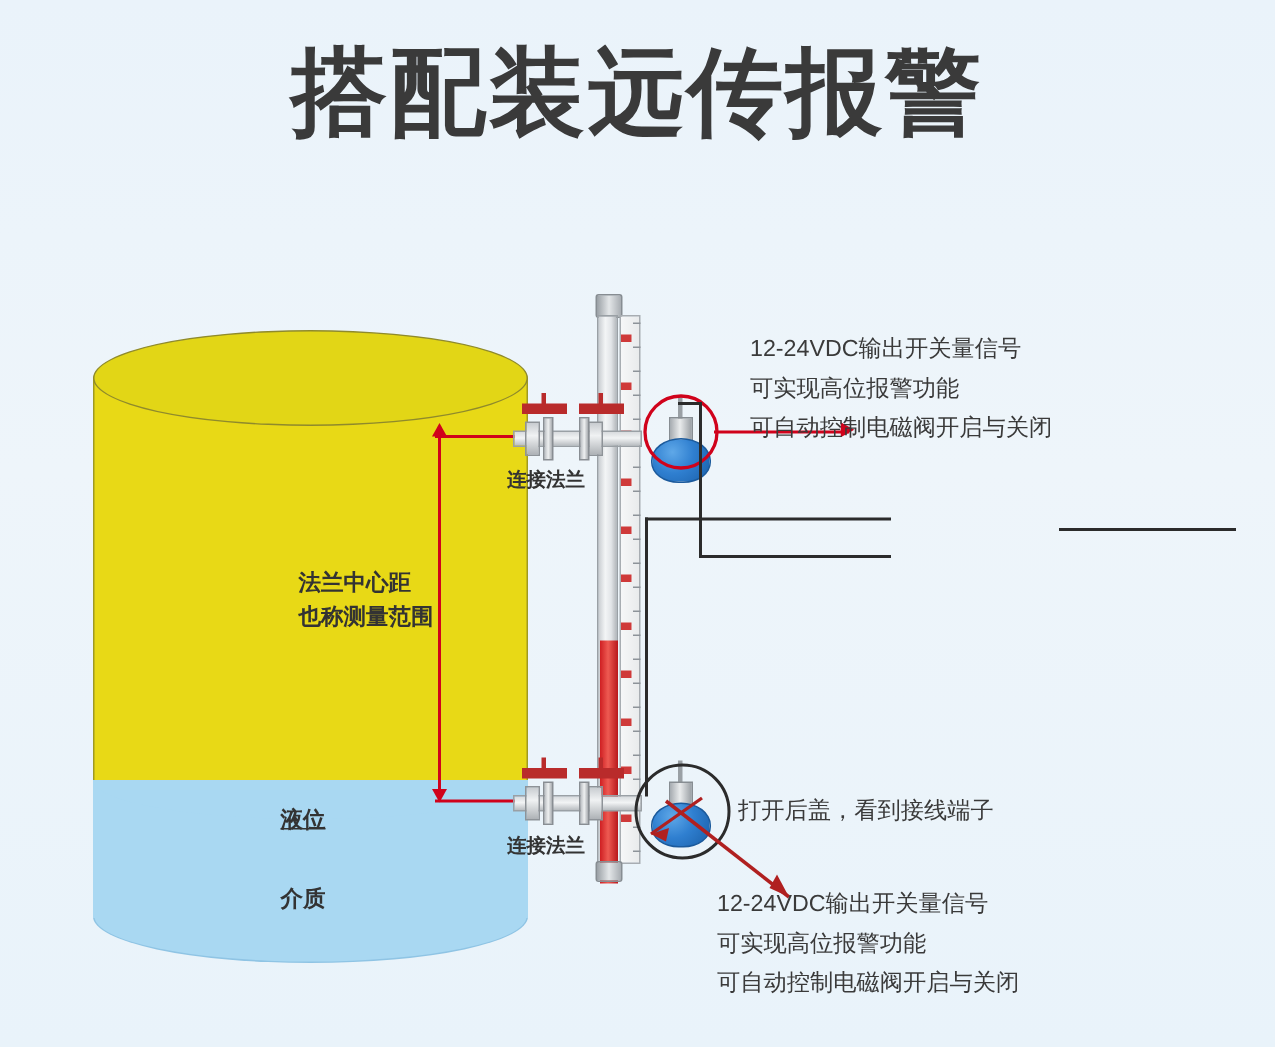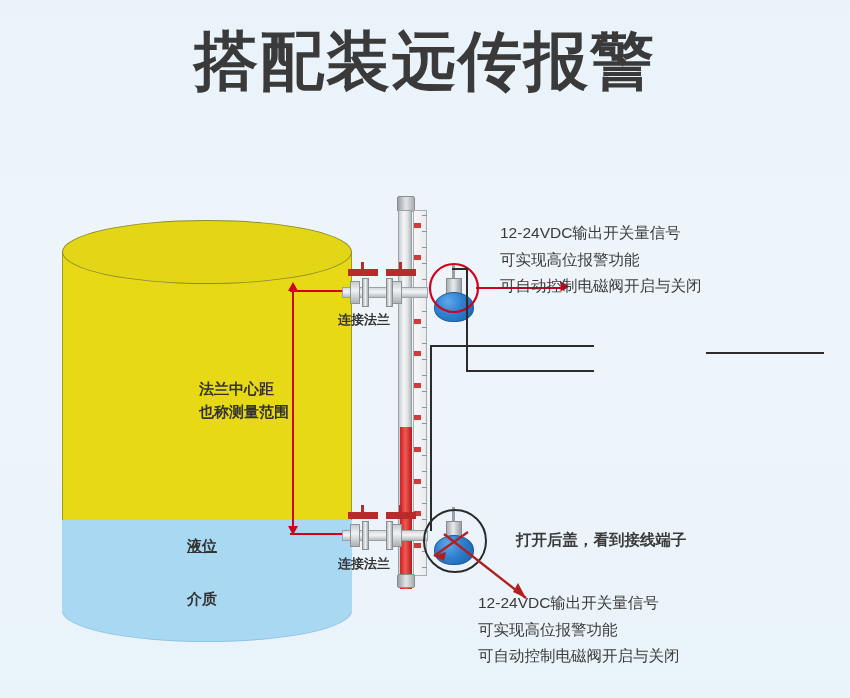--- a/index.html
+++ b/index.html
@@ -238,21 +238,21 @@
   .anno {
     position: absolute;
     font-size: 15.5px;
     color: #3a3a3a;
     line-height: 1.72;
     white-space: nowrap;
   }
   .anno-line { display: block; }
   .note-mid {
     position: absolute;
-    font-size: 15.5px; font-weight: bold; color: #3a3a3a; white-space: nowrap; margin-left: 24px;
+    font-size: 15.5px; font-weight: normal; color: #3a3a3a; white-space: nowrap;
   }
 
   
   .red-line { position: absolute; background: #d0021b; }
 </style>
 </head>
 <body>
 
 <div id="stage">
 

